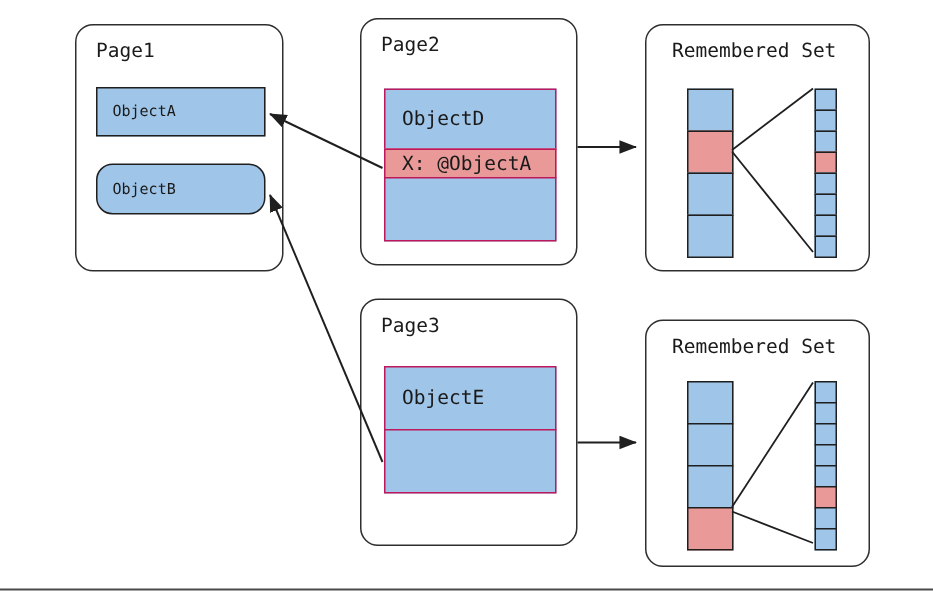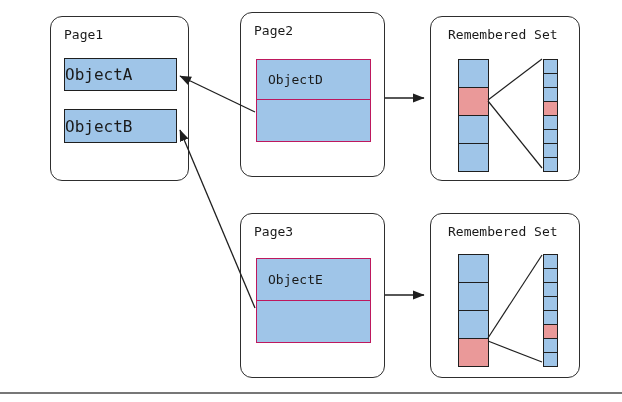--- a/index.html
+++ b/index.html
@@ -9,21 +9,21 @@
   }
   .gbox{
     position:absolute;background:#ffffff;border:1.5px solid #2e2e2e;border-radius:12px;
     box-sizing:border-box;
   }
   .gbox-label{
     position:absolute;left:13px;top:10px;font-size:13px;white-space:pre;
   }
   .obj-rect{
     position:absolute;background:var(--blue);border:1px solid #1f1f1f;box-sizing:border-box;
-    display:flex;align-items:center;font-size:16px;
+    display:flex;align-items:center;padding-left:10px;font-size:10px;
   }
   .block{position:absolute;}
   .sec{
     position:relative;border:1px solid #be185d;box-sizing:border-box;width:100%;
     display:flex;align-items:center;padding-left:11px;font-size:13px;
   }
   .sec + .sec{margin-top:-1px;}
   .sec.blue{background:var(--blue);}
   .sec.pink{background:var(--pink);}
   .col{position:absolute;}
@@ -40,36 +40,39 @@
 </head>
 <body>
 
 <div class="canvas" style="--blue: #9FC5E8; --pink: #EA9999;">
 
   <div class="gbox" style="left:50px;top:16px;width:139px;height:165px;">
     <div class="gbox-label">Page1</div>
     <div class="obj-rect" style="left:13px;top:41px;width:113px;height:33px;">
       <span>ObjectA</span>
     </div>
-    <div class="obj-rect" style="left:13px;top:92px;width:113px;height:34px;">
+    <div class="obj-rect" style="left:13px;top:92px;width:113px;height:34px;border-radius:11px;">
       <span>ObjectB</span>
     </div>
   </div>
 
   <div class="gbox" style="left:240px;top:12px;width:145px;height:165px;">
     <div class="gbox-label">Page2</div>
     <div class="block" style="left:15px;top:46px;width:115px;">
       <div class="sec blue" style="height:41px;">
         <span>ObjectD</span>
       </div>
+      <div class="sec pink" style="height:20px;">
+        <span>X: @ObjectA</span>
+      </div>
       <div class="sec blue" style="height:43px;"></div>
     </div>
   </div>
 
-  <div class="gbox" style="left:240px;top:213px;width:145px;height:165px;">
+  <div class="gbox" style="left:240px;top:199px;width:145px;height:165px;">
     <div class="gbox-label">Page3</div>
     <div class="block" style="left:15px;top:44px;width:115px;">
       <div class="sec blue" style="height:43px;">
         <span>ObjectE</span>
       </div>
       <div class="sec blue" style="height:43px;"></div>
     </div>
   </div>
 
   <div class="gbox" style="left:430px;top:16px;width:150px;height:165px;">

